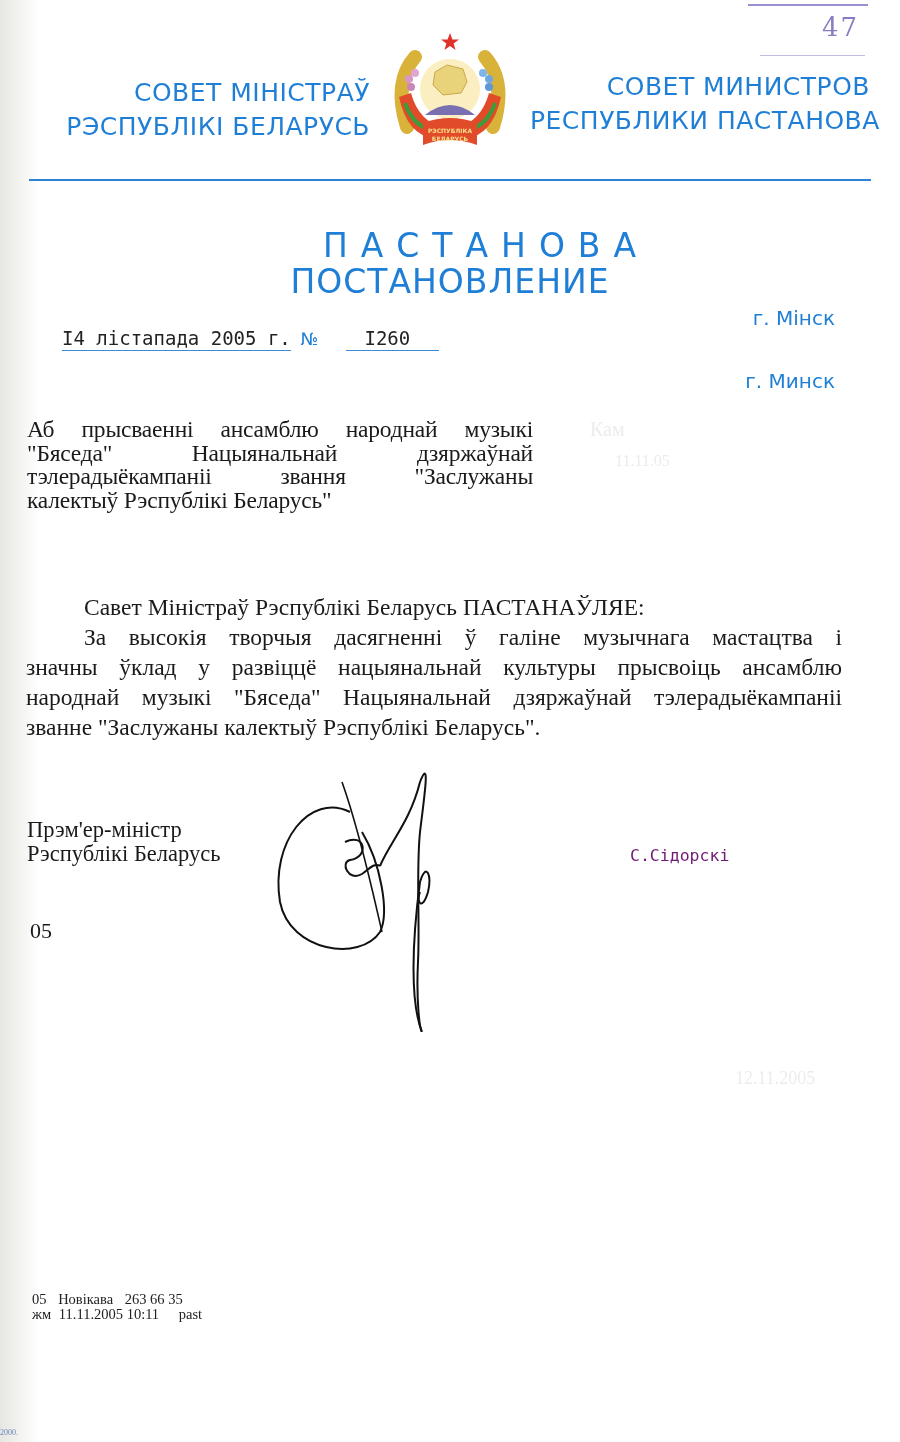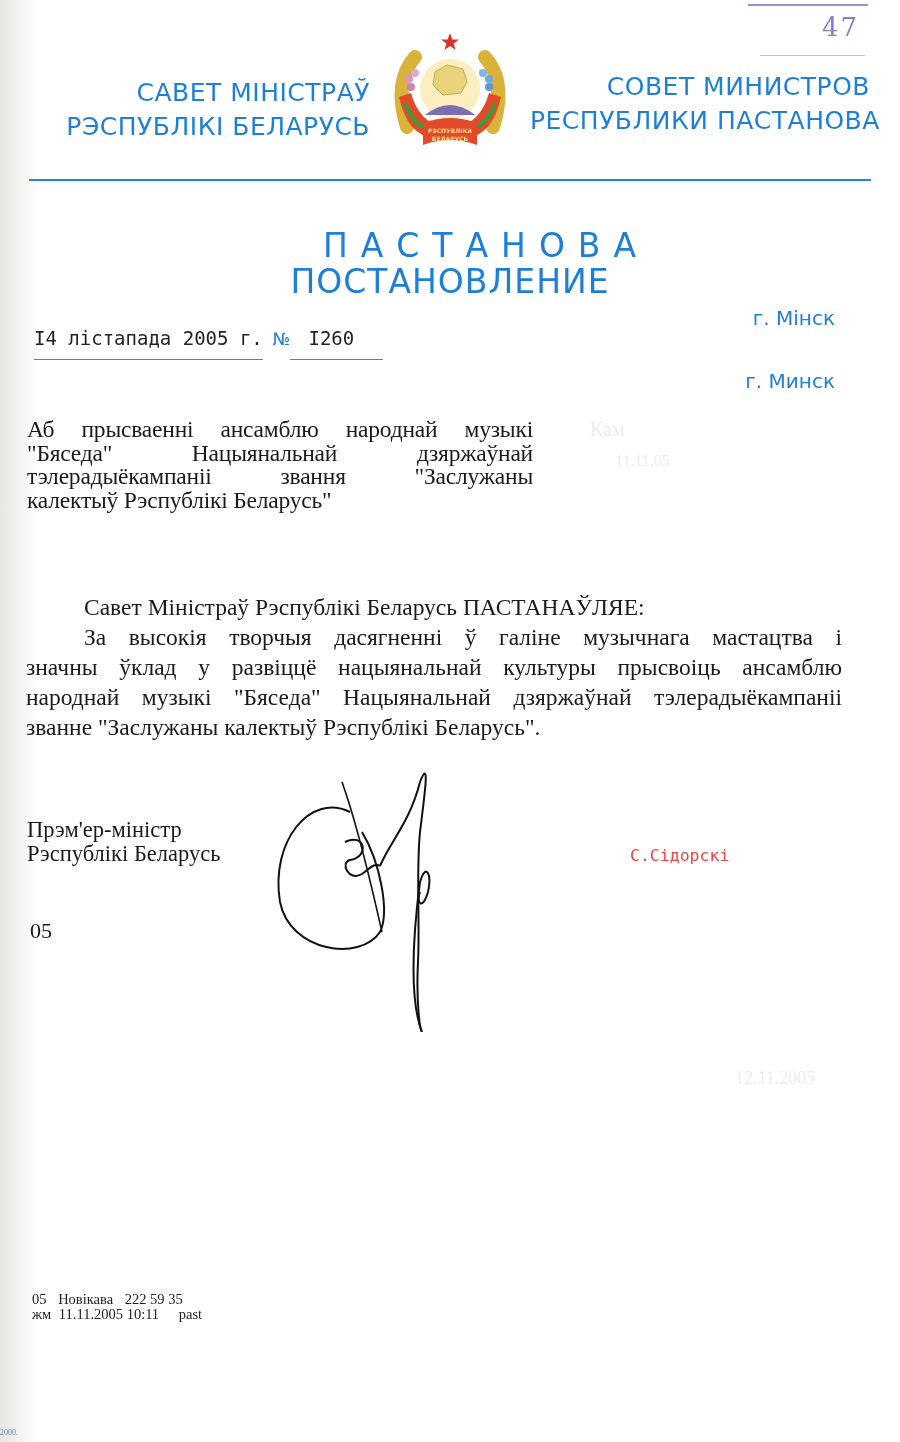--- a/index.html
+++ b/index.html
@@ -44,21 +44,21 @@
       position: absolute; left: 745px; color: #1f7fd6;
       font-family: "DejaVu Sans", sans-serif; font-size: 20px; line-height: 18px;
       text-align: right; width: 90px;
     }
     .city-be { top: 309px; }
     .city-ru { top: 335px; margin-top: 37px; }
     .date-line {
       position: absolute; left: 34px; top: 327px;
       font-family: "DejaVu Sans Mono", monospace; font-size: 19px; color: #222;
     }
-    .date-line .u { border-bottom: 1.5px solid #3b8ad8; padding-bottom: 10px; display: inline-block; }
+    .date-line .u { border-bottom: 1.5px solid #3b8ad8; padding-bottom: 1px; display: inline-block; margin-left: 28px; }
     .date-line .no { color: #1f7fd6; font-family: "DejaVu Sans", sans-serif; font-size: 17px; margin-left: 10px; }
     .subject {
       position: absolute; left: 27px; top: 418px; width: 506px;
       font-size: 23.5px; line-height: 23.5px; text-align: justify;
       text-align-last: left; letter-spacing: -0.2px;
     }
     .subject .j { text-align: justify; text-align-last: justify; display:block; }
     .body-block {
       position: absolute; left: 26px; top: 592px; width: 816px;
       font-size: 23.5px; line-height: 30px;
@@ -66,21 +66,21 @@
     .body-block .p1 { padding-left: 58px; display:block; }
     .body-block .j { display:block; text-align: justify; text-align-last: justify; }
     .body-block .j.first { padding-left: 58px; }
     .body-block .last { display:block; }
     .sig-title {
       position: absolute; left: 27px; top: 818px;
       font-size: 22.5px; line-height: 24px;
     }
     .sig-name {
       position: absolute; left: 630px; top: 846px;
-      font-family: "DejaVu Sans Mono", monospace; font-size: 16.5px; color:#ef4444;
+      font-family: "DejaVu Sans Mono", monospace; font-size: 16.5px; color:#701a75;
     }
     .signature { position: absolute; left: 270px; top: 762px; width: 210px; height: 270px; }
     .code-05 { position: absolute; left: 30px; top: 918px; font-size: 22px; }
     .footer {
       position: absolute; left: 32px; top: 1292px;
       font-size: 14.5px; line-height: 15px; color: #222;
     }
     .footer span { margin-right: 8px; }
     .print-mark {
       position: absolute; left: 0; top: 1428px; font-size: 8px; color: #6a87b8;
@@ -94,21 +94,21 @@
 
 <div class="bleed" style="left:590px;top:418px;font-size:20px;">Кам</div>
 <div class="bleed" style="left:615px;top:452px;font-size:16px;">11.11.05</div>
 <div class="bleed" style="left:735px;top:1068px;font-size:18px;">12.11.2005</div>
 
 <div class="archive-dash" style="left:748px;top:4px;width:120px;"></div>
 <div class="archive-number">47</div>
 <div class="archive-dash" style="left:760px;top:55px;width:105px;height:1px;opacity:0.6"></div>
 
 <div class="hdr-left">
-  <div>САВЕТ МІНІСТРАЎ</div>
+  <div>СОВЕТ МІНІСТРАЎ</div>
   <div>РЭСПУБЛІКІ БЕЛАРУСЬ</div>
 </div>
 
 <div class="emblem">
   <svg width="130" height="128" viewBox="0 0 130 128">
 
     <path d="M30 30 Q8 55 22 100" stroke="#d9b23a" stroke-width="14" fill="none" stroke-linecap="round"></path>
     <path d="M100 30 Q122 55 108 100" stroke="#d9b23a" stroke-width="14" fill="none" stroke-linecap="round"></path>
 
     <circle cx="65" cy="62" r="30" fill="#fbeec0"></circle>
@@ -183,21 +183,21 @@
 </div>
 
 <div class="sig-name">С.Сідорскі</div>
 
 <div class="code-05">05</div>
 
 <div class="footer">
   <div>
     <span>05</span>
     <span>Новікава</span>
-    <span>222 59 35</span>
+    <span>263 66 35</span>
   </div>
   <div>
     <span style="margin-right:4px">жм</span>
     <span style="margin-right:16px">11.11.2005 10:11</span>
     <span>past</span>
   </div>
 </div>
 
 <div class="print-mark">2000.</div>
 

